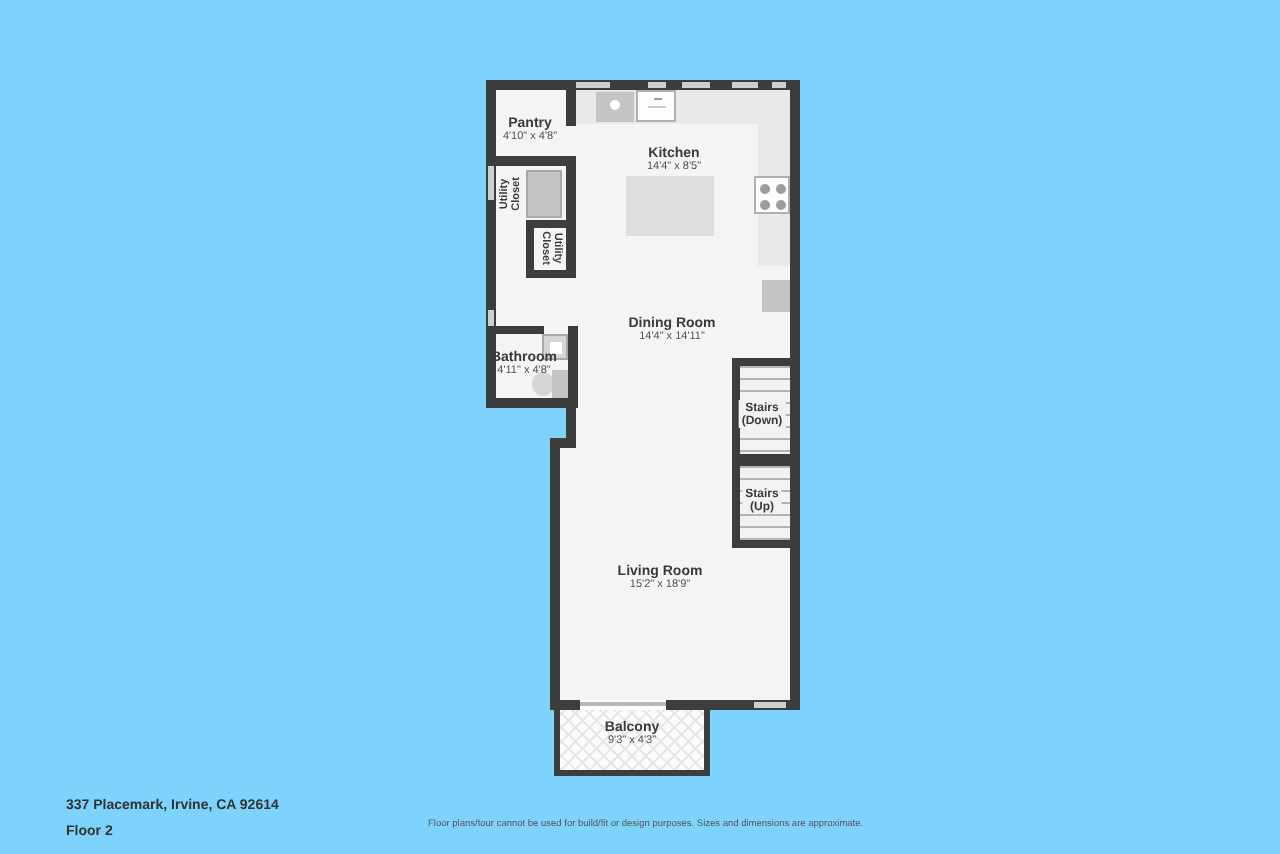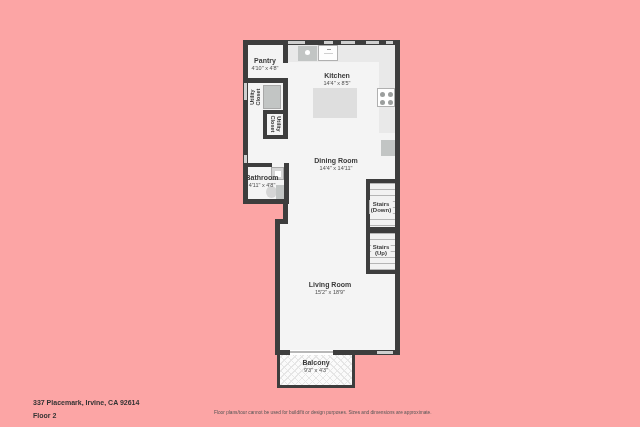--- a/index.html
+++ b/index.html
@@ -1,17 +1,17 @@
 <!DOCTYPE html>
 <html><head>
 <meta charset="utf-8">
 <style>
   html,body{margin:0;padding:0;}
   body{font-family:"Liberation Sans", sans-serif; background:#ffffff;}
-  #canvas{position:relative;width:640px;height:427px;background:#fca5a5;overflow:hidden;}
+  #canvas{position:relative;width:640px;height:427px;background:#7dd3fc;overflow:hidden;}
 
   .fill{position:absolute;background:#f4f4f4;}
   .wall{position:absolute;background:#3d3d3d;}
   .bwall{position:absolute;background:#3d3d3d;}
   .win{position:absolute;background:#cfcfcf;}
   .counter{position:absolute;background:#e9e9e9;}
   .appl{position:absolute;background:#c2c5c4;}
   .island{position:absolute;background:#dedede;}
 
   .steps{position:absolute;background:repeating-linear-gradient(180deg,#b5b5b5 0,#b5b5b5 1px,#f2f2f2 1px,#f2f2f2 6px);}

